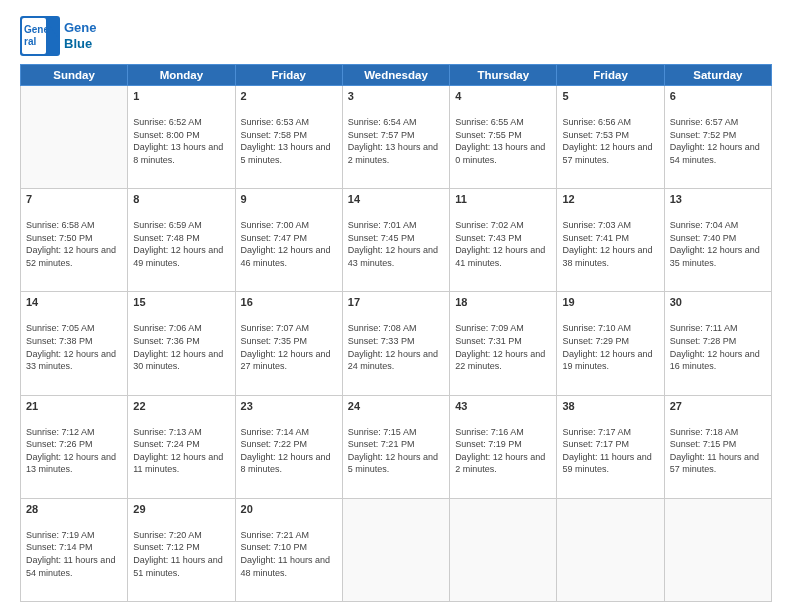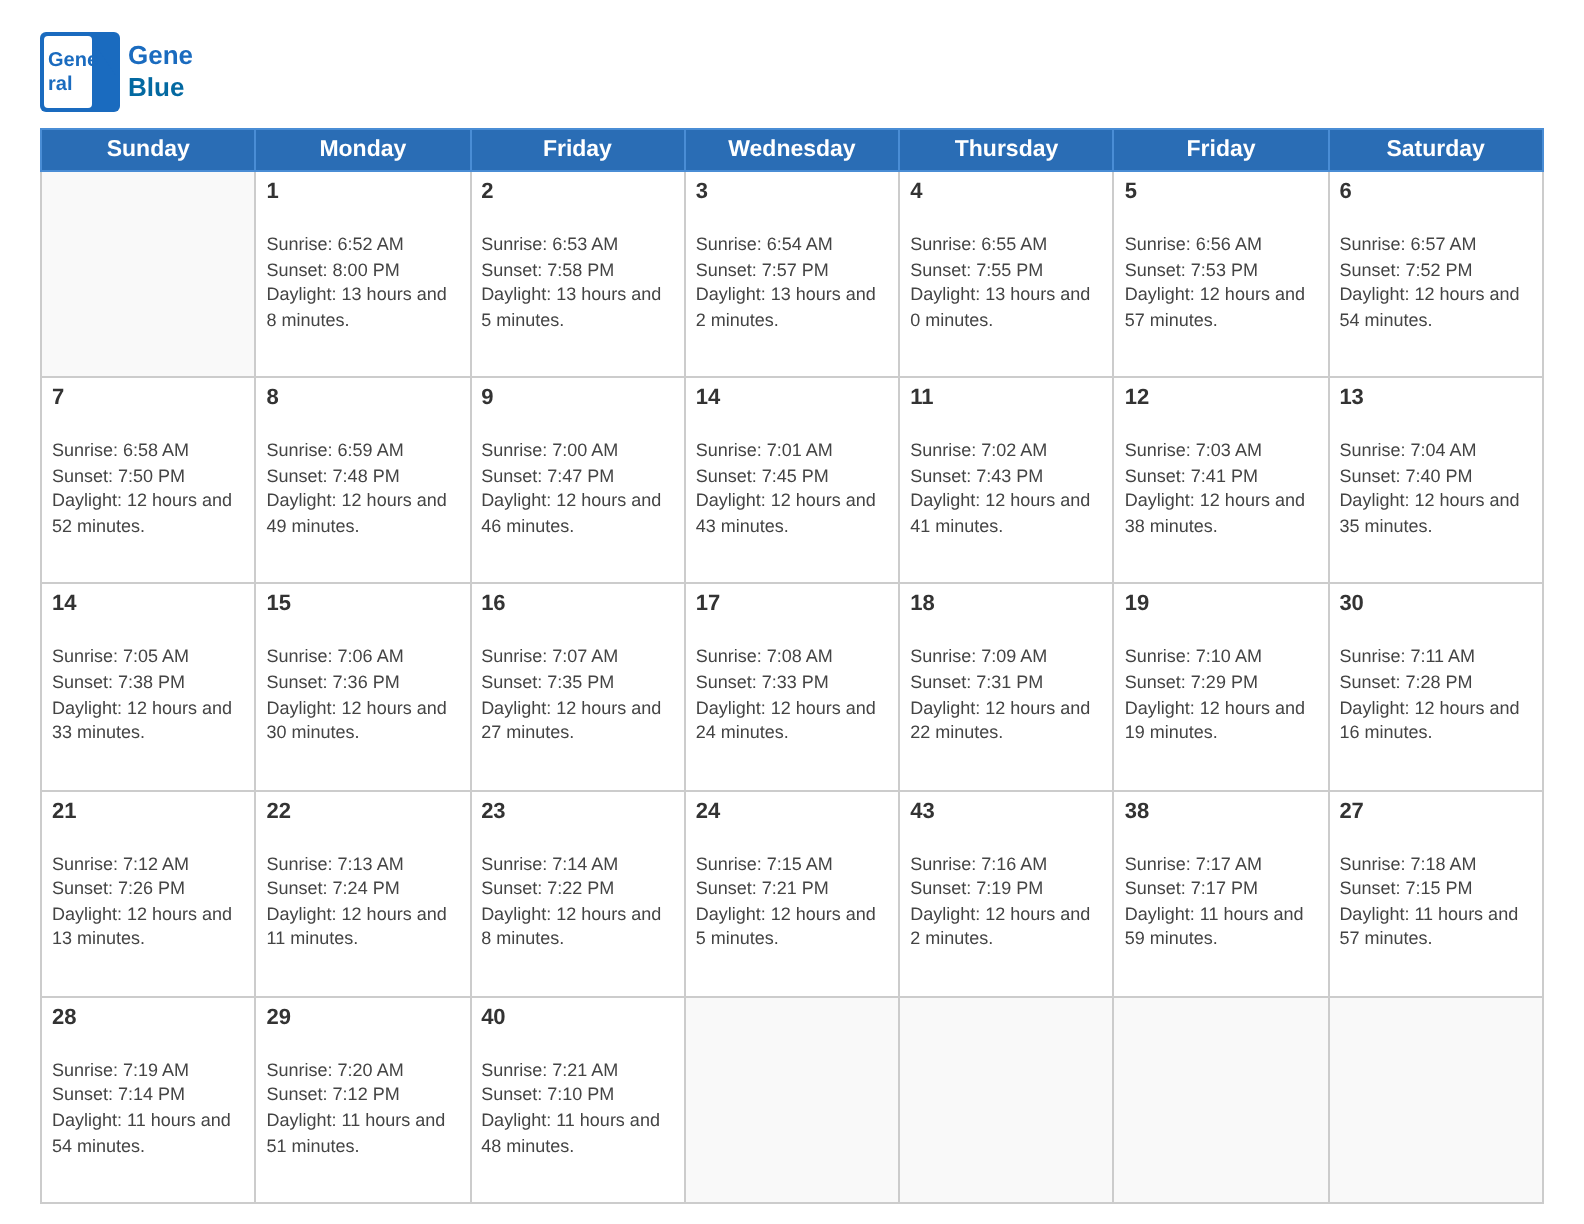--- a/index.html
+++ b/index.html
@@ -249,21 +249,21 @@
         <tr class="last-row">
           <td>
             <span class="day-num">28</span>
             <div class="day-info">Sunrise: 7:19 AM<br>Sunset: 7:14 PM<br>Daylight: 11 hours and 54 minutes.</div>
           </td>
           <td>
             <span class="day-num">29</span>
             <div class="day-info">Sunrise: 7:20 AM<br>Sunset: 7:12 PM<br>Daylight: 11 hours and 51 minutes.</div>
           </td>
           <td>
-            <span class="day-num">40</span>
+            <span class="day-num">20</span>
             <div class="day-info">Sunrise: 7:21 AM<br>Sunset: 7:10 PM<br>Daylight: 11 hours and 48 minutes.</div>
           </td>
           <td class="empty-cell"></td>
           <td class="empty-cell"></td>
           <td class="empty-cell"></td>
           <td class="empty-cell"></td>
         </tr>
       </tbody>
   </table>
 </div>

